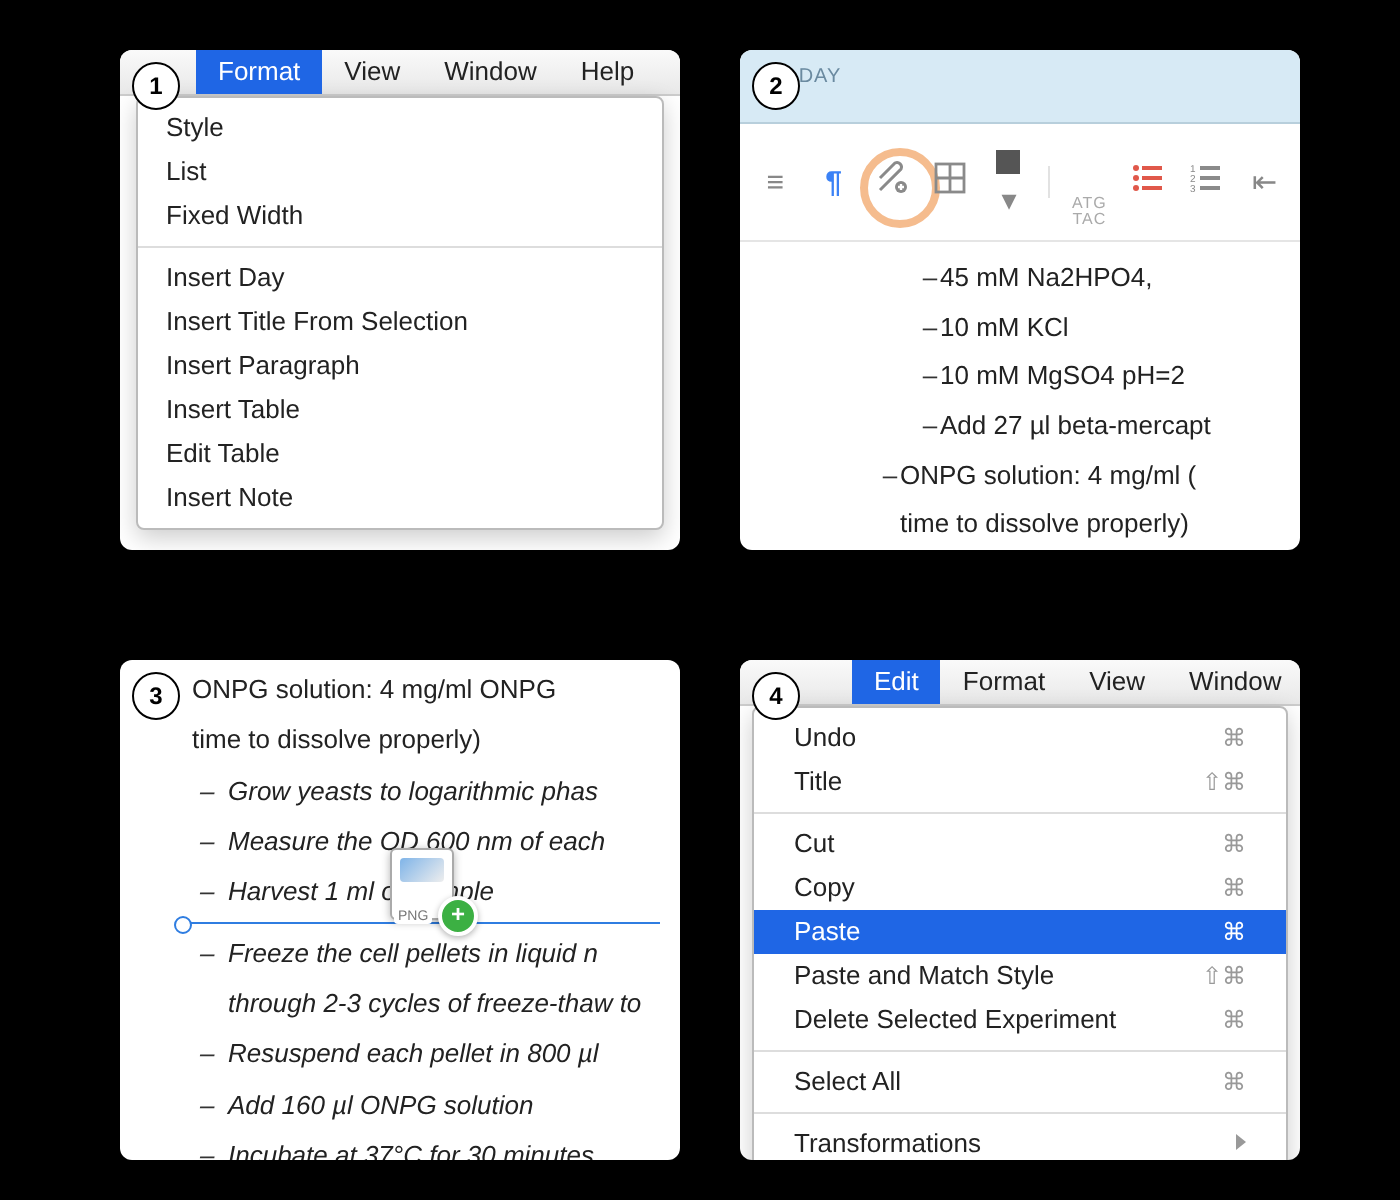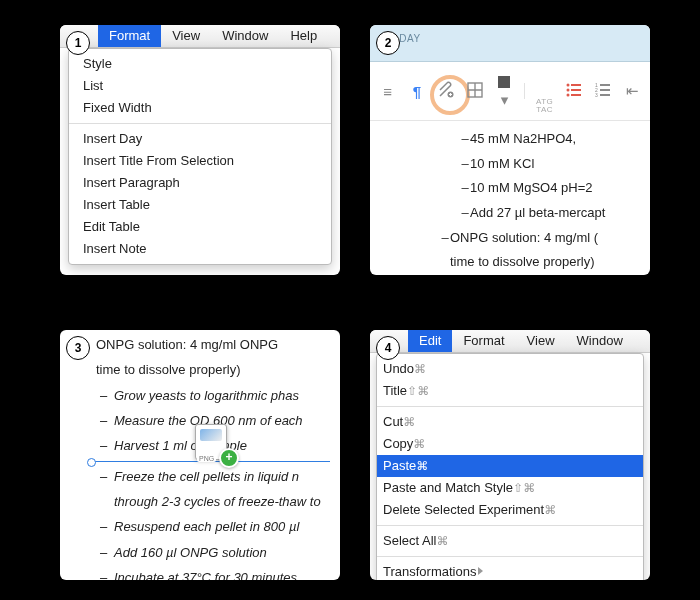--- a/index.html
+++ b/index.html
@@ -228,22 +228,23 @@
     text-align: center;
     box-shadow: 0 1px 3px rgba(0,0,0,0.3);
   }
 
   
   .ddmenu4 {
     margin: 0 6px;
   }
   .ddmenu4 .row {
     display: flex;
-    justify-content: flex-start;
-    padding: 2px 6px;
+    justify-content: space-between;
+    padding: 2px 20px;
+    gap: 40px;
   }
   .ddmenu4 .row .sc {
     color: #999;
     font-size: 12px;
   }
   .ddmenu4 .row.hl .sc { color: #fff; }
 
   .chev-right::after {
     content: "";
     display: inline-block;
@@ -359,21 +360,21 @@
   </div>
   <div class="drag-icon">
     <div class="file"></div>
     <div class="lbl">PNG</div>
     <div class="plus">+</div>
   </div>
 </div>
 
 <div id="p4" class="panel">
   <div class="badge" style="left:6px;top:6px;">4</div>
-  <div class="menubar" style="padding-left:38px;">
+  <div class="menubar" style="padding-left:56px;">
     <div class="mi selected">Edit</div>
     <div class="mi">Format</div>
     <div class="mi">View</div>
     <div class="mi">Window</div>
   </div>
   <div class="ddmenu ddmenu4" style="margin-top:0;">
     <div class="row">
         <span>Undo</span>
         <span class="sc">⌘</span>
       </div>

